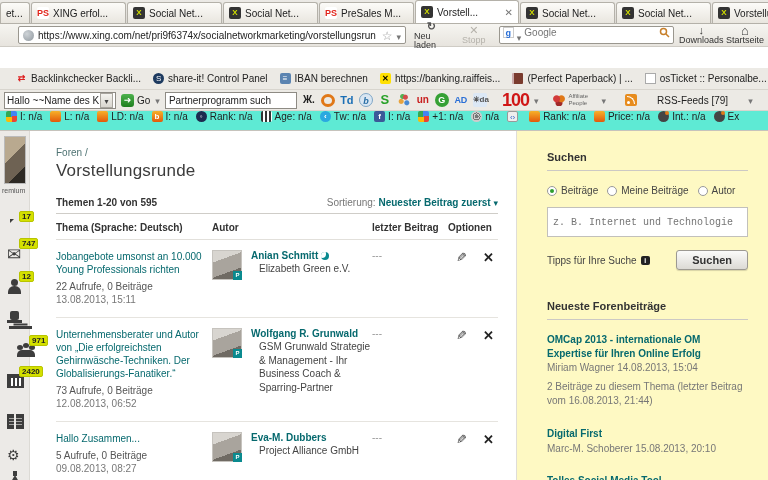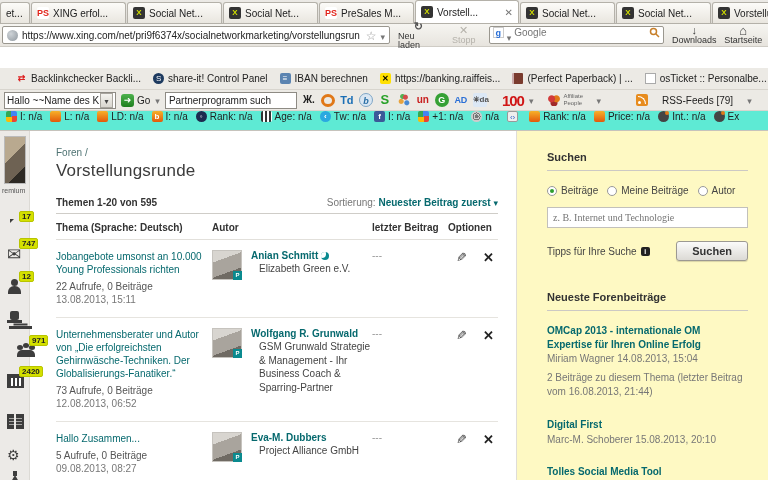--- a/index.html
+++ b/index.html
@@ -17,21 +17,21 @@
   .tab.active { background:#fff; height:23px; flex:0 0 104px; }
   .tlabel { overflow:hidden; white-space:nowrap; }
   .fav { flex:0 0 12px; height:12px; font-size:8px; font-weight:bold; line-height:12px;
          text-align:center; border-radius:2px; }
   .fav.xing { background:#333; color:#cfdc00; }
   .fav.ps { background:#fff; color:#e1251b; font-size:9px; }
   .tabclose { margin-left:auto; color:#777; font-size:10px; }
   .tabclose::before { content:"✕"; }
 
   .navbar { height:23px; background:linear-gradient(#f6f5f1,#e7e4de); display:flex;
-            align-items:center; padding:0 6px 0 2px; gap:8px; border-bottom:1px solid #cfccc5; }
+            align-items:center; padding:0 6px 0 18px; gap:8px; border-bottom:1px solid #cfccc5; }
   .urlbox { flex:0 0 388px; height:18px; background:#fff; border:1px solid #9a978f;
             border-radius:2px; display:flex; align-items:center; padding:0 4px; gap:4px; }
   .globe { width:11px; height:11px; border-radius:50%;
            background:radial-gradient(circle at 35% 35%, #cfd4d8, #8f979e); flex:0 0 11px; }
   .urlbox input { border:none; outline:none; flex:1; font-size:10px; color:#222;
                   font-family:"Liberation Sans",sans-serif; background:transparent; }
   .star::before { content:"☆"; color:#999; font-size:12px; }
   .ddarrow::before { content:"▾"; color:#777; font-size:9px; }
   .navbtn { display:flex; flex-direction:column; align-items:center; line-height:1;
             font-size:9px; color:#333; min-width:34px; }
@@ -88,28 +88,28 @@
   .tico.bcirc::before { content:"b"; }
   .tico.sgreen { color:#27a127; font-size:13px; } .tico.sgreen::before { content:"S"; }
   .tico.spray { background:radial-gradient(circle at 30% 60%, #e8a33d 0 2px, transparent 3px),
                 radial-gradient(circle at 60% 30%, #d24a4a 0 2px, transparent 3px),
                 radial-gradient(circle at 70% 70%, #4a8ad2 0 2px, transparent 3px),
                 radial-gradient(circle at 40% 25%, #52b152 0 2px, transparent 3px); }
   .tico.un { color:#c81e1e; font-size:10px; } .tico.un::before { content:"un"; }
   .tico.gcirc { background:#35a135; border-radius:50%; color:#fff; } .tico.gcirc::before { content:"G"; }
   .tico.ad { color:#2a6fd6; } .tico.ad::before { content:"AD"; }
   .tico.da { background:#dce8f5; color:#555; font-size:8px; } .tico.da::before { content:"✳da"; }
-  .hundred { color:#d01616; font-weight:bold; font-size:15px; letter-spacing:-1px; margin-left:10px; }
+  .hundred { color:#d01616; font-weight:bold; font-size:18px; letter-spacing:-1px; margin-left:10px; }
   .affil { display:flex; align-items:center; gap:3px; margin-left:10px; }
   .affico { width:12px; height:12px;
             background:radial-gradient(circle at 30% 40%, #d23a3a 0 3px, transparent 4px),
                        radial-gradient(circle at 70% 40%, #e07818 0 3px, transparent 4px),
                        radial-gradient(circle at 50% 75%, #a02a2a 0 3px, transparent 4px); }
   .affil .atext { font-size:6px; color:#666; line-height:1.1; width:30px; white-space:normal; }
-  .rssgrp { display:flex; align-items:center; gap:14px; margin-left:30px; }
+  .rssgrp { display:flex; align-items:center; gap:20px; margin-left:14px; }
   .rssico { width:12px; height:12px; border-radius:2px; background:#e78c1e; position:relative; }
   .rssico::after { content:""; position:absolute; left:2px; bottom:2px; width:3px; height:3px;
                    background:#fff; border-radius:50%; }
   .rssico::before { content:""; position:absolute; left:2px; bottom:2px; width:7px; height:7px;
                     border:1.5px solid #fff; border-bottom:none; border-left:none;
                     border-radius:0 9px 0 0; }
 
   .seobar { height:20px; background:#5eead4; display:flex; align-items:center; gap:8px;
             padding:0 2px 8px 6px; font-size:10px; color:#222; border-bottom:1px solid #c6c3bc;
             overflow:hidden; white-space:nowrap; }
@@ -221,22 +221,22 @@
 
   .rightbar { flex:0 0 252px; background:#fef9c3; border-left:1px solid #dfddd8;
               padding:20px 20px 0 30px; font-size:10px; color:#444; overflow:hidden; }
   .sbhead { font-size:11px; font-weight:bold; color:#333; padding-bottom:7px;
             border-bottom:1px solid #ccc9c4; }
   .radios { display:flex; gap:9px; align-items:center; margin-top:14px; }
   .radio { display:flex; gap:4px; align-items:center; }
   .rdot { width:10px; height:10px; border-radius:50%; border:1px solid #999; background:#fff;
           position:relative; flex:0 0 10px; }
   .rdot.sel::after { content:""; position:absolute; inset:2px; border-radius:50%; background:#2f9e2f; }
-  .sinput { width:100%; height:21px; border:1px solid #c2c0bb; margin-top:11px; font-size:10px;
-            padding:0 5px; color:#555; font-family:Liberation Serif, serif; background:#fff; }
+  .sinput { width:100%; height:30px; border:1px solid #c2c0bb; margin-top:11px; font-size:10px;
+            padding:0 5px; color:#555; font-family:Liberation Mono, monospace; background:#fff; }
   .tipsrow { display:flex; justify-content:space-between; align-items:center; margin-top:13px; }
   .tips { display:flex; align-items:center; gap:4px; color:#444; }
   .infoico { width:9px; height:9px; background:#222; color:#fff; font-size:7px; font-weight:bold;
              line-height:9px; text-align:center; border-radius:2px; }
   .infoico::before { content:"i"; }
   .sbtn { background:linear-gradient(#fbfbfa,#dcdad5); border:1px solid #9c9992; border-radius:3px;
           font-size:11px; font-weight:bold; color:#333; padding:3px 15px;
           box-shadow:0 1px 1px rgba(0,0,0,.15); font-family:"Liberation Sans",sans-serif; }
   .latesthead { margin-top:30px; }
   .post { margin-top:13px; }

